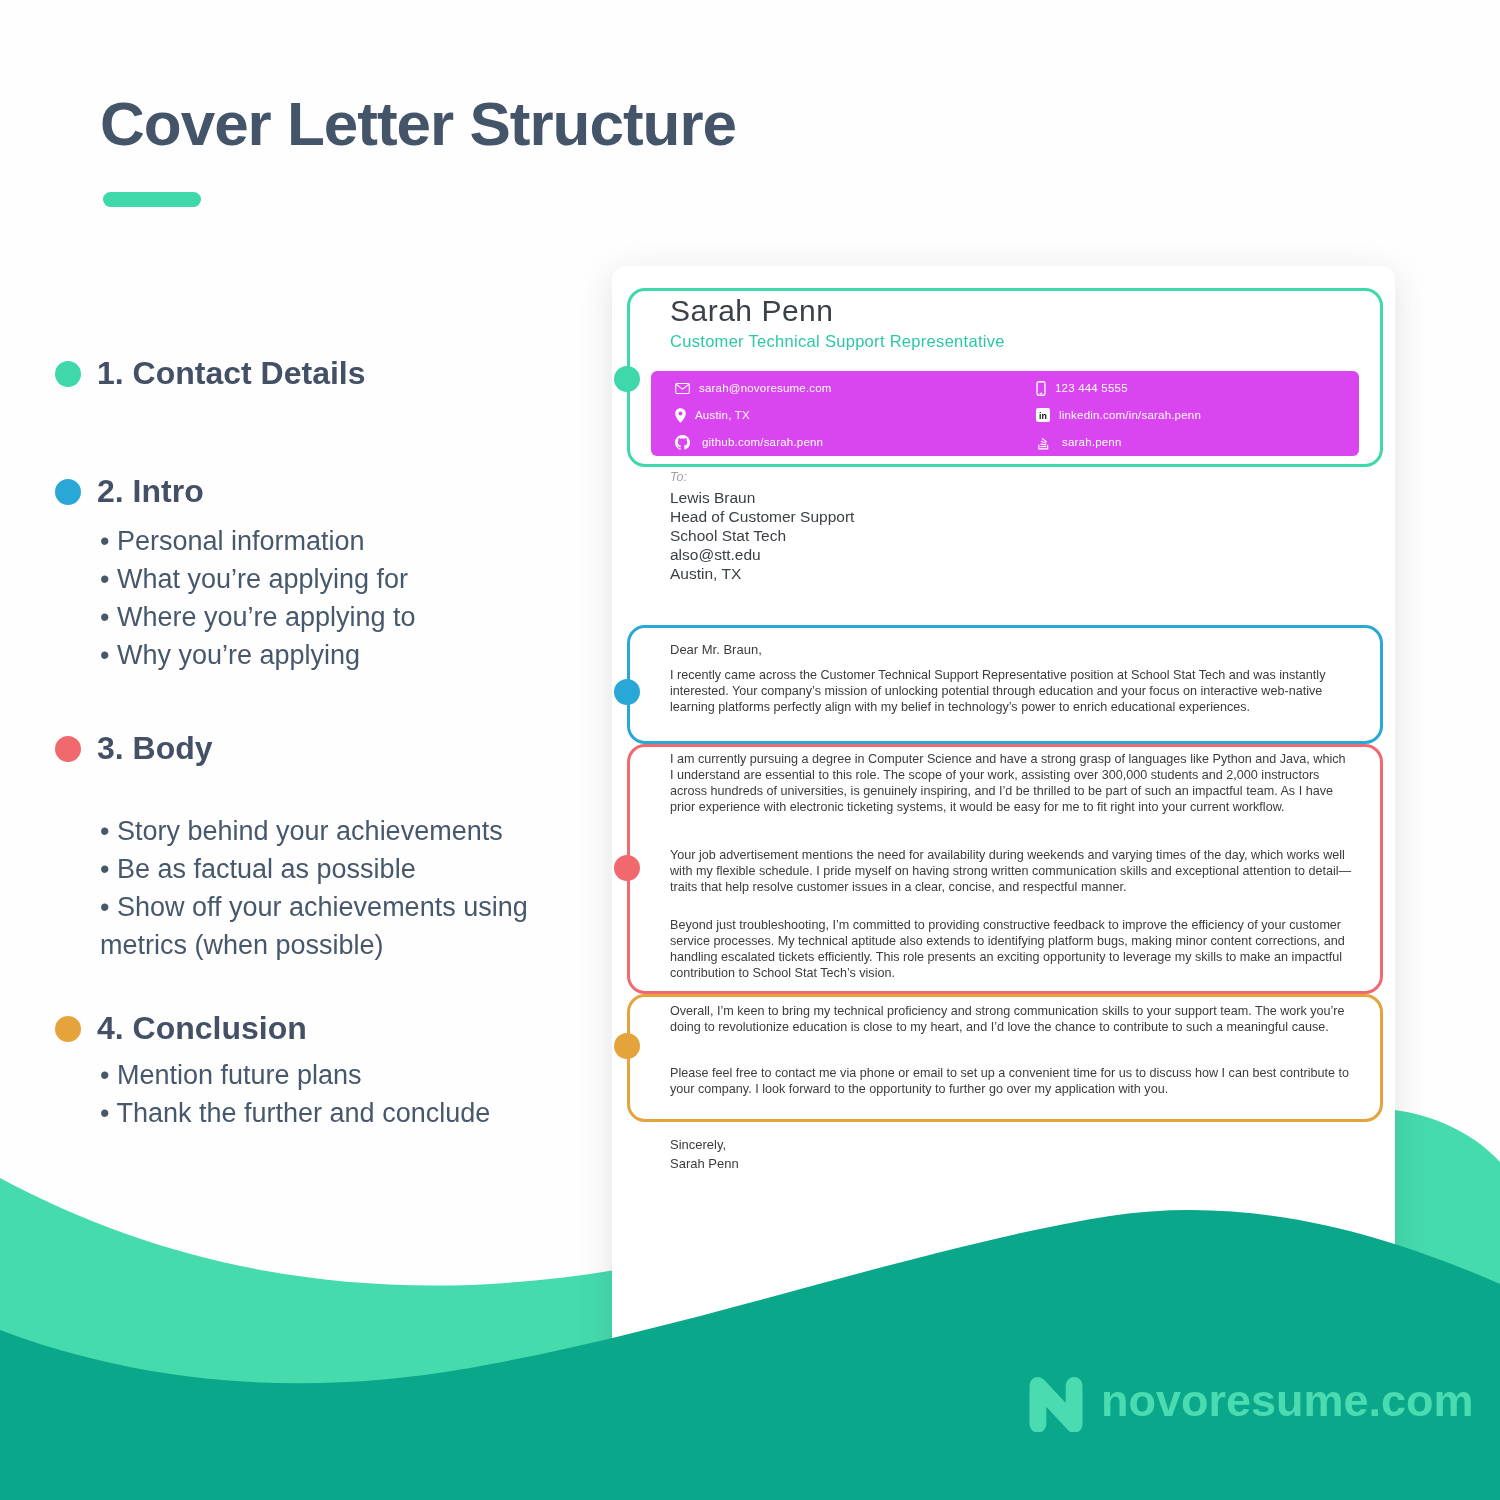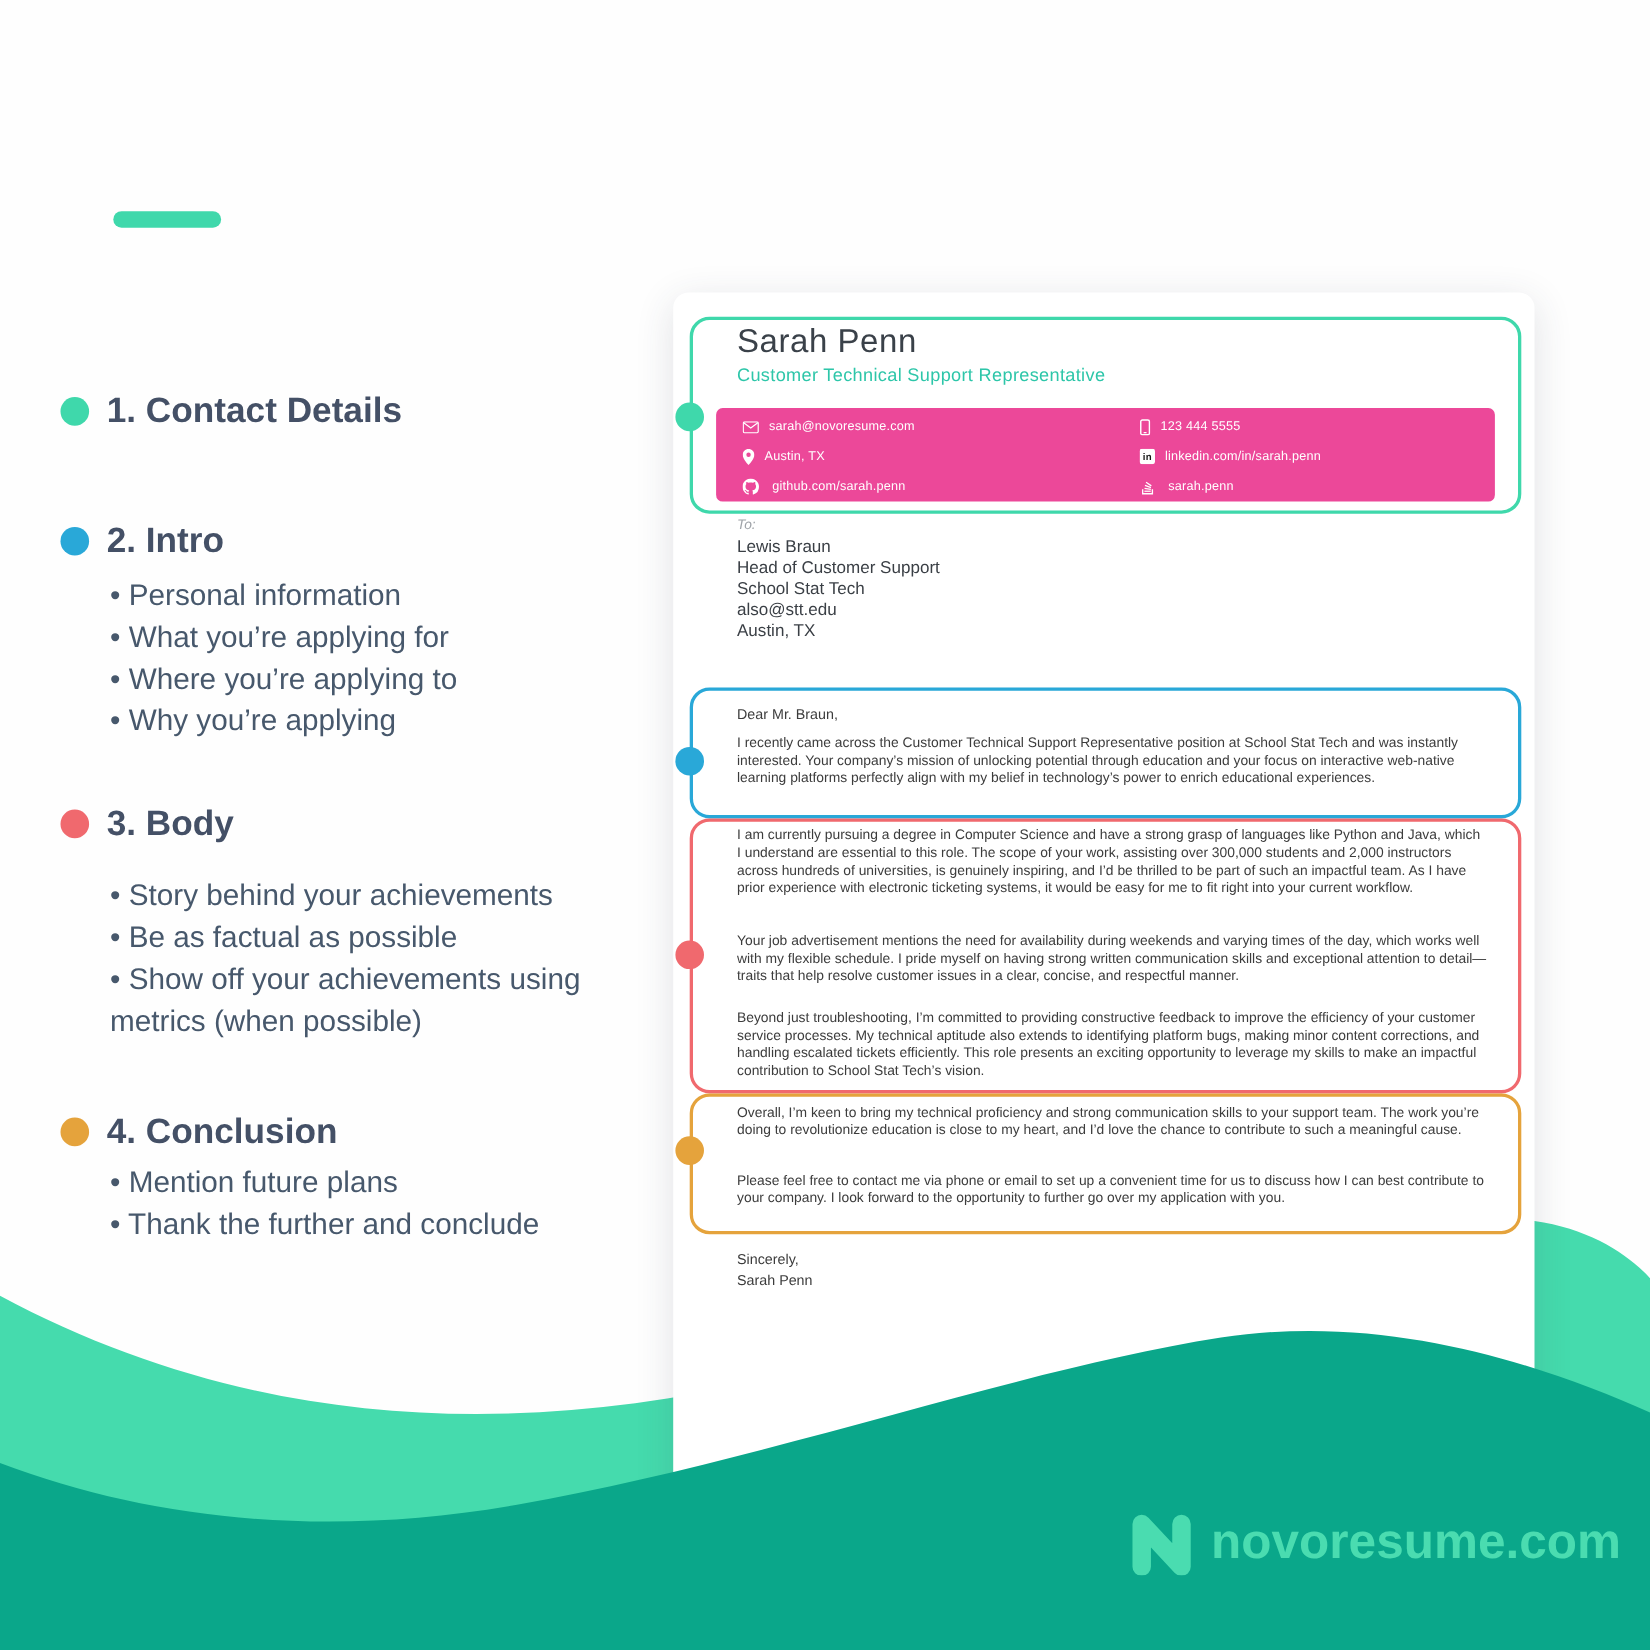--- a/index.html
+++ b/index.html
@@ -24,21 +24,21 @@
   .sec{position:absolute;left:15px;width:756px;border:3px solid;border-radius:18px;box-sizing:border-box;background:transparent;}
   .sec-header{top:22px;height:179px;border-color:#3fd8ab;}
   .sec-intro{top:359px;height:119px;border-color:#29a8d8;}
   .sec-body{top:478px;height:250px;border-color:#f0696e;}
   .sec-conclusion{top:728px;height:128px;border-color:#e5a33c;}
   .c-dot{position:absolute;width:26px;height:26px;border-radius:50%;left:2px;z-index:3;}
 
   .doc-name{left:58px;top:28px;font-size:30px;color:#3a4149;letter-spacing:.5px;}
   .doc-jobtitle{left:58px;top:66px;font-size:16.5px;color:#2dc6a9;letter-spacing:.3px;}
 
-  .contact-bar{left:39px;top:105px;width:708px;height:85px;background:#ec4899;border-radius:6px;}
+  .contact-bar{left:39px;top:105px;width:708px;height:85px;background:#d946ef;border-radius:6px;}
   .c-item{position:absolute;display:flex;align-items:center;gap:9px;color:#fff;font-size:11.5px;letter-spacing:.2px;}
   .c-item svg{display:block;}
   .col1{left:24px;}  .col2{left:385px;}
   .row1{top:8px;height:18px;} .row2{top:35px;height:18px;} .row3{top:62px;height:18px;gap:12px;}
 
   .to-label{left:58px;top:204px;font-size:12.5px;font-style:italic;color:#9fa3a8;}
   .to-block{left:58px;top:222px;font-size:15.5px;line-height:19px;color:#3a3f45;}
 
   .salutation{left:58px;top:376px;font-size:13px;color:#3c3c3c;}
   .para{position:absolute;left:58px;width:682px;font-size:12.6px;line-height:15.9px;color:#3c3c3c;}
@@ -53,37 +53,38 @@
 </style>
 </head>
 <body>
 
 <div class="canvas">
 
   <svg class="abs wave-svg" width="1500" height="1500" viewBox="0 0 1500 1500" style="z-index:1;">
     <path d="M0,1178 C250,1312 520,1312 800,1226 C1050,1150 1250,1095 1395,1110 C1445,1117 1480,1140 1500,1162 L1500,1500 L0,1500 Z" fill="#45dbad"></path>
   </svg>
 
+  <div class="abs page-title">Cover Letter Structure</div>
   <div class="abs title-underline"></div>
 
   <div class="abs o-dot" style="left:55px;top:361px;background:#3fd8ab;"></div>
   <div class="abs o-head" style="left:97px;top:355px;">1. Contact Details</div>
 
   <div class="abs o-dot" style="left:55px;top:479px;background:#29a8d8;"></div>
   <div class="abs o-head" style="left:97px;top:473px;">2. Intro</div>
   <div class="abs o-bullets" style="left:100px;top:522px;width:540px;">
     <div>Personal information</div>
     <div>What you’re applying for</div>
     <div>Where you’re applying to</div>
     <div>Why you’re applying</div>
   </div>
 
   <div class="abs o-dot" style="left:55px;top:736px;background:#f0696e;"></div>
   <div class="abs o-head" style="left:97px;top:730px;">3. Body</div>
-  <div class="abs o-bullets" style="left:100px;top:795px;width:478px;">
+  <div class="abs o-bullets" style="left:100px;top:812px;width:478px;">
     <div>Story behind your achievements</div>
     <div>Be as factual as possible</div>
     <div>Show off your achievements using metrics (when possible)</div>
   </div>
 
   <div class="abs o-dot" style="left:55px;top:1016px;background:#e5a33c;"></div>
   <div class="abs o-head" style="left:97px;top:1010px;">4. Conclusion</div>
   <div class="abs o-bullets" style="left:100px;top:1056px;width:560px;">
     <div>Mention future plans</div>
     <div>Thank the further and conclude</div>

